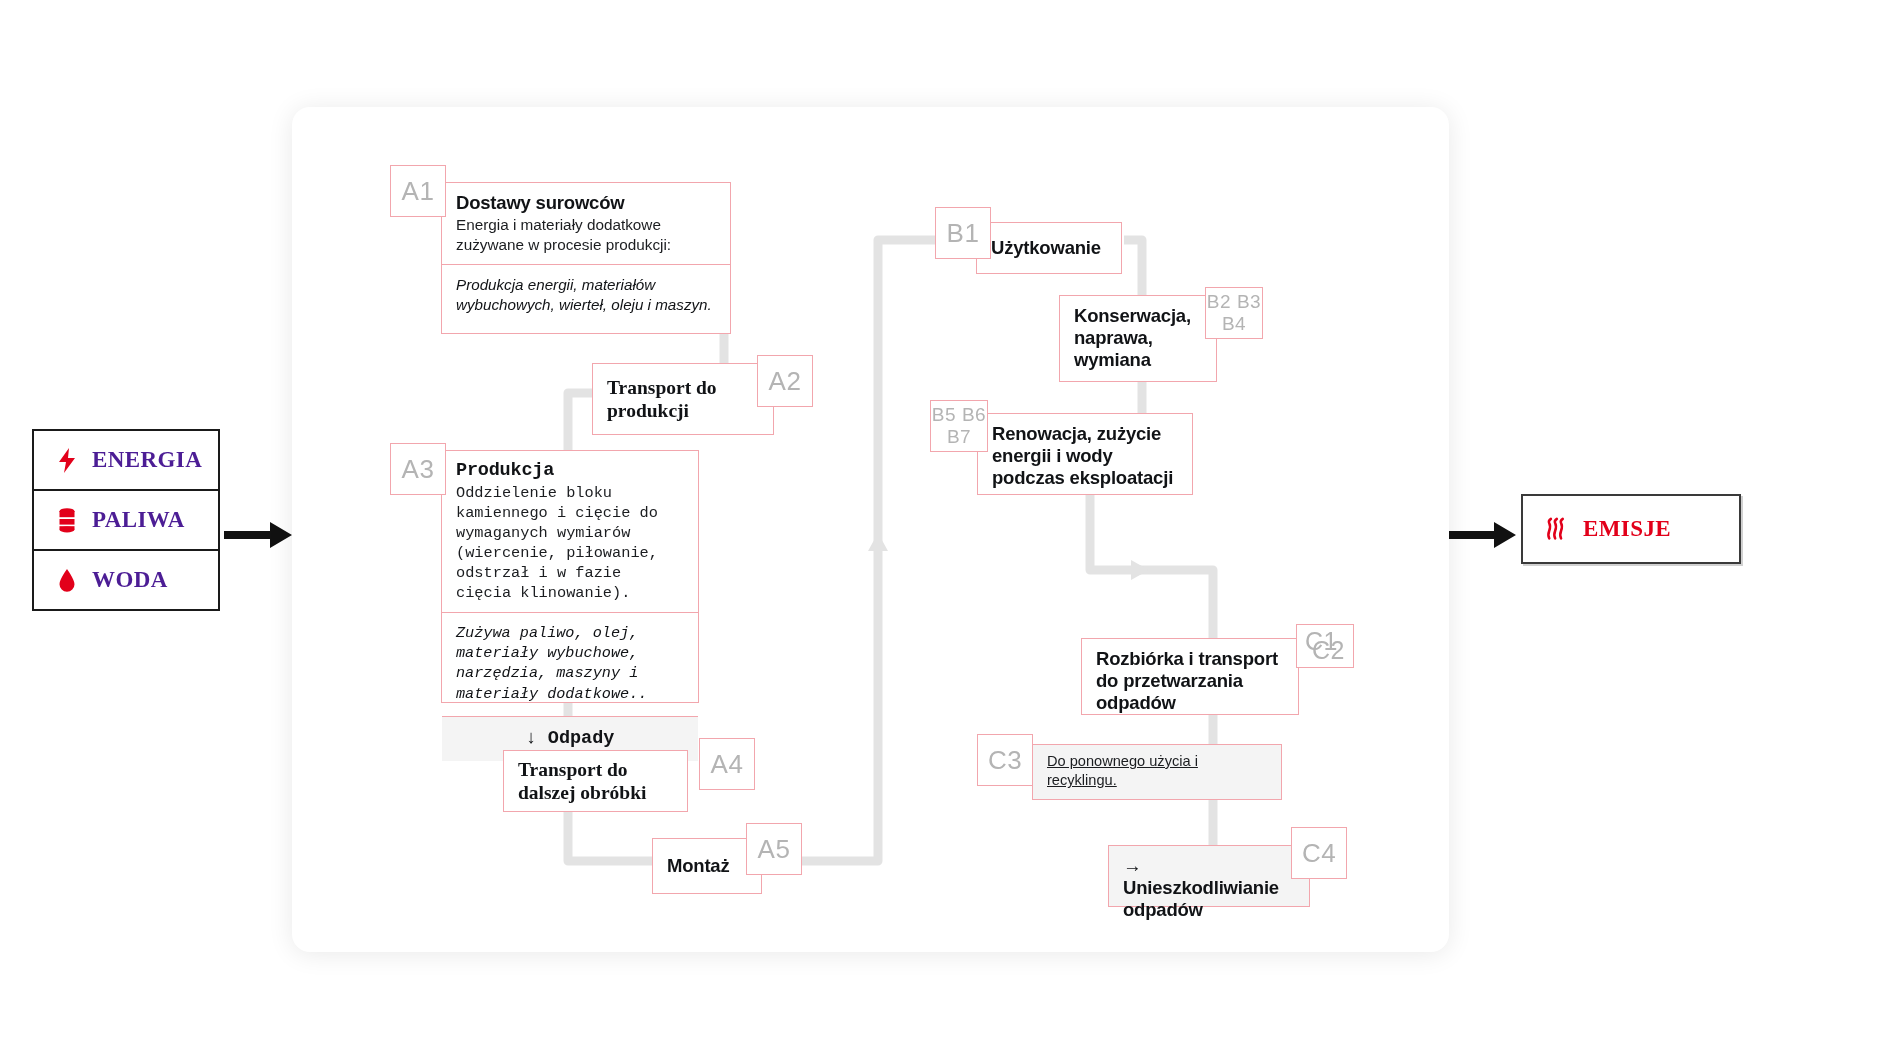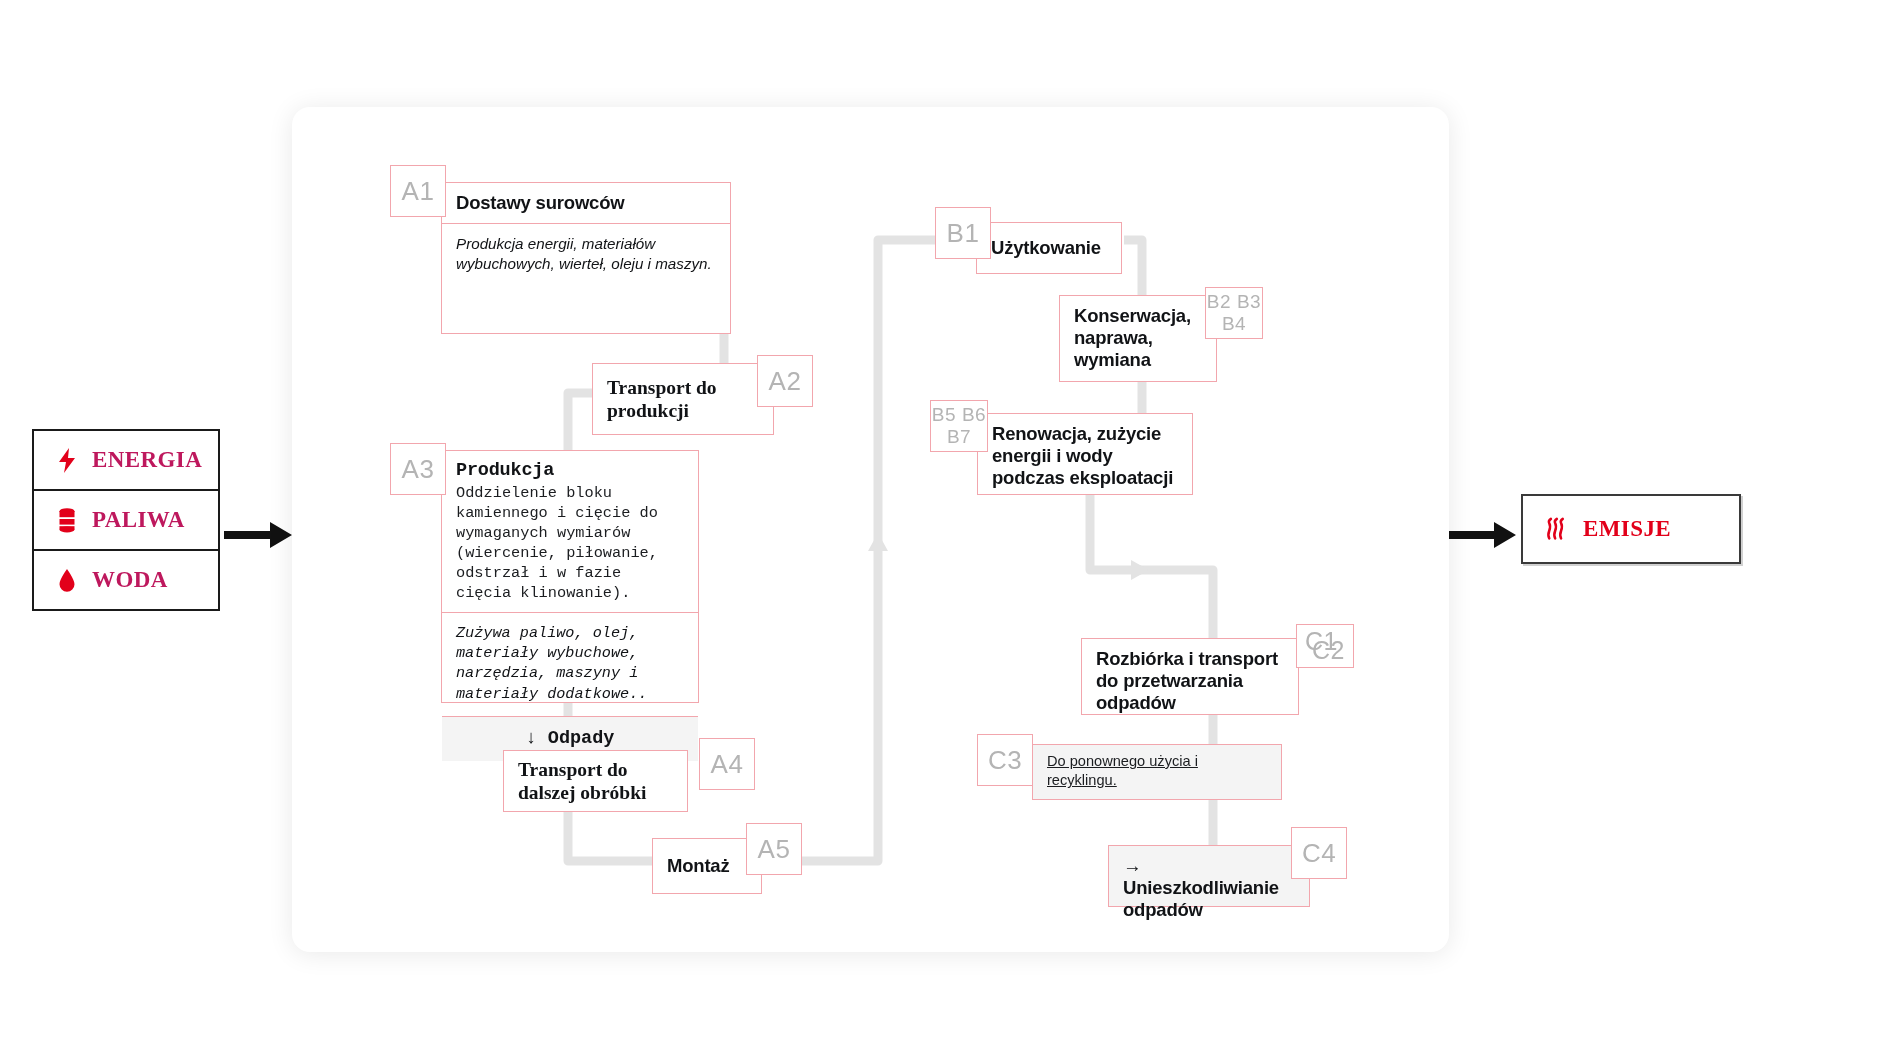--- a/index.html
+++ b/index.html
@@ -16,21 +16,21 @@
     position: absolute; left: 32px; top: 429px; width: 188px; height: 182px;
     border: 2px solid #1a1a1a; background: #ffffff;
     display: flex; flex-direction: column;
   }
   .input-row {
     flex: 1; display: flex; align-items: center; gap: 14px; padding-left: 22px;
     border-bottom: 2px solid #1a1a1a;
   }
   .input-row:last-child { border-bottom: none; }
   .input-label {
-    color: #be185d; font-family: "Liberation Serif", serif; font-weight: bold;
+    color: #4c1d95; font-family: "Liberation Serif", serif; font-weight: bold;
     font-size: 23px; letter-spacing: .4px;
   }
   .in-ico { width: 22px; height: 26px; display: flex; align-items: center; justify-content: center; }
 
   
   .big-arrow { position: absolute; }
 
   
   .emisje-box {
     position: absolute; left: 1521px; top: 494px; width: 220px; height: 70px;
@@ -174,20 +174,21 @@
 
       <path d="M1213 800 V850"></path>
     </g>
 
     <path d="M868 551 L878 533 L888 551 Z" fill="#e3e3e3"></path>
     <path d="M1131 560 L1149 570 L1131 580 Z" fill="#e3e3e3"></path>
   </svg>
 
   <div class="node" style="left:441px; top:182px; width:290px; height:152px;">
     <div class="n-title">Dostawy surowców</div>
+    <div class="n-sub">Energia i materiały dodatkowe zużywane w procesie produkcji:</div>
     <div class="divider-sec">
       <div class="n-italic">Produkcja energii, materiałów wybuchowych, wierteł, oleju i maszyn.</div>
     </div>
   </div>
   <div class="tag" style="left:390px; top:165px; width:56px; height:52px;">A1</div>
 
   <div class="node" style="left:592px; top:363px; width:182px; height:72px; display:flex; align-items:center;">
     <div class="n-title serif">Transport do produkcji</div>
   </div>
   <div class="tag" style="left:757px; top:355px; width:56px; height:52px;">A2</div>

